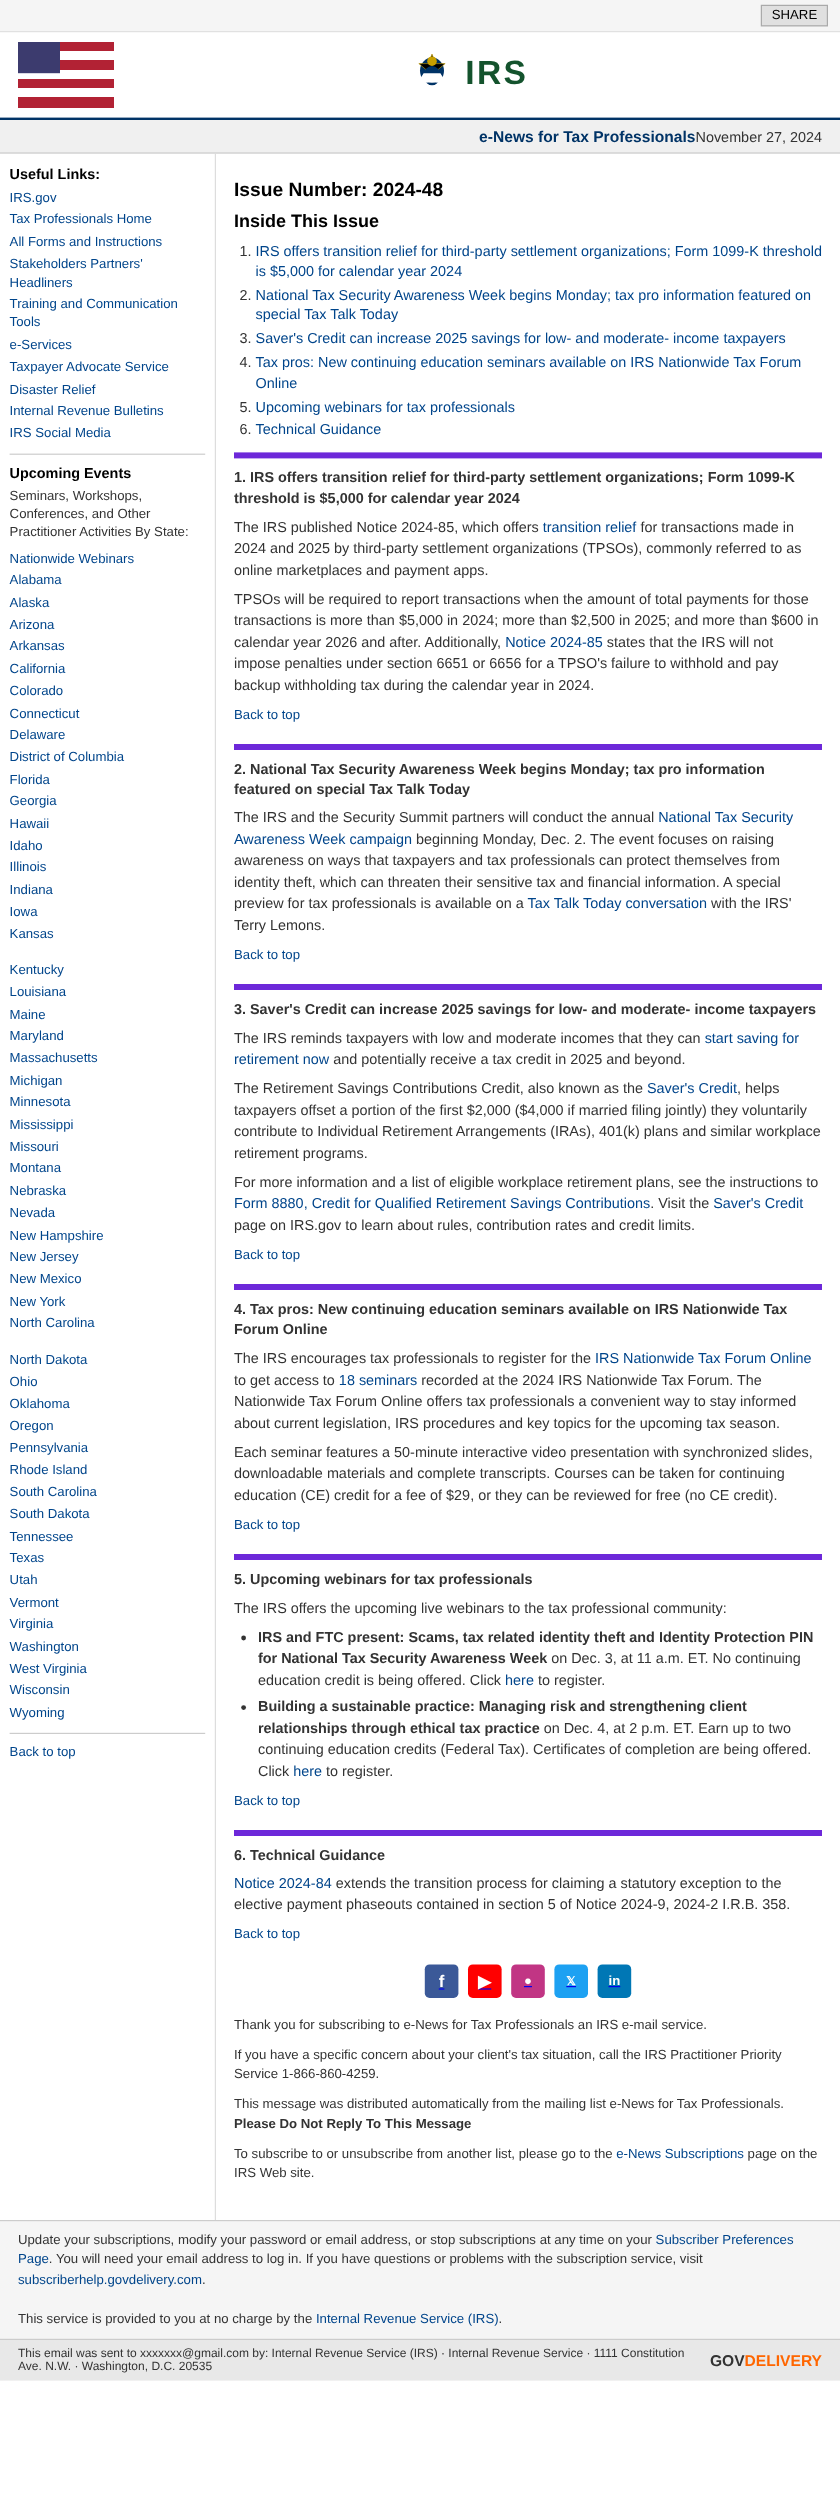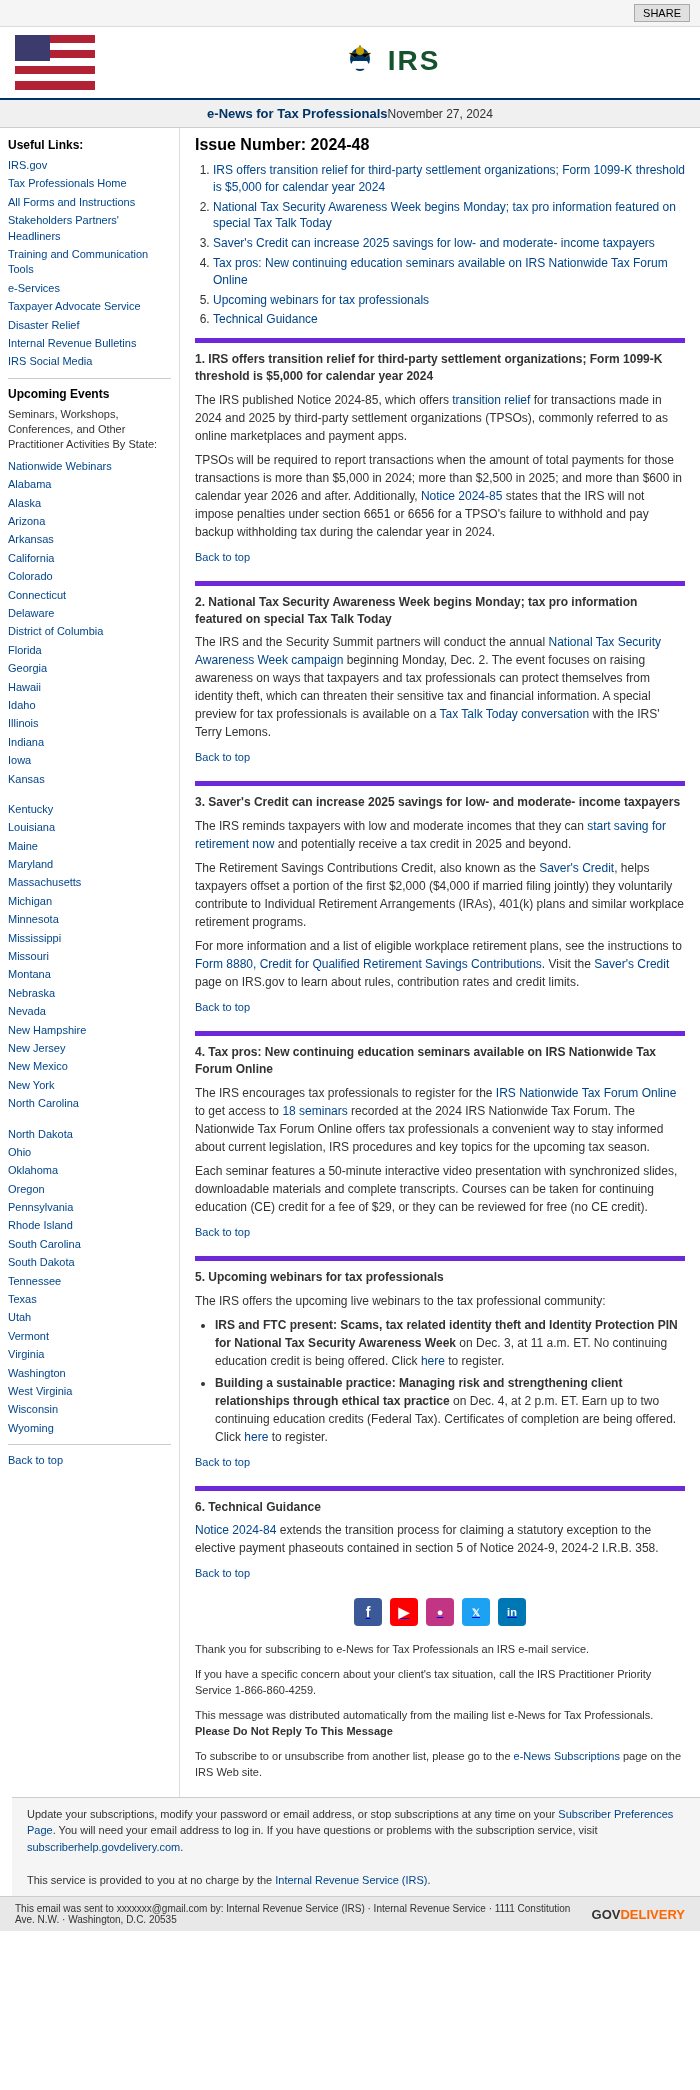--- a/index.html
+++ b/index.html
@@ -12,37 +12,37 @@
     
     .header { display: flex; align-items: center; background: #fff; padding: 8px 15px; border-bottom: 2px solid #003366; }
     .header-flag { width: 80px; height: 55px; background: linear-gradient(to bottom, #B22234 0%, #B22234 14%, #fff 14%, #fff 28%, #B22234 28%, #B22234 42%, #fff 42%, #fff 56%, #B22234 56%, #B22234 70%, #fff 70%, #fff 84%, #B22234 84%, #B22234 100%); position: relative; flex-shrink: 0; }
     .header-flag::before { content: ''; position: absolute; top: 0; left: 0; width: 35px; height: 26px; background: #3C3B6E; }
     .irs-logo-area { flex: 1; text-align: center; }
     .irs-logo { display: inline-flex; align-items: center; gap: 8px; }
     .irs-eagle { width: 40px; height: 40px; }
     .irs-text { font-size: 28px; font-weight: bold; color: #14532d; letter-spacing: 2px; }
     
     
-    .newsletter-header { background: #f0f0f0; display: flex; justify-content: center; align-items: center; padding: 6px 15px; border-bottom: 1px solid #ccc; }
+    .newsletter-header { background: #f0f0f0; display: flex; justify-content: flex-end; align-items: center; padding: 6px 15px; border-bottom: 1px solid #ccc; }
     .newsletter-title { font-weight: bold; font-size: 13px; color: #003366; }
     .newsletter-date { font-size: 12px; color: #333; }
     
     
     .main-layout { display: flex; }
     
     
     .sidebar { width: 180px; flex-shrink: 0; padding: 10px 8px; border-right: 1px solid #ddd; font-size: 11px; }
     .sidebar-section-title { font-weight: bold; font-size: 12px; margin-bottom: 6px; color: #000; }
     .sidebar a { color: #00458b; text-decoration: none; display: block; margin-bottom: 3px; font-size: 11px; line-height: 1.4; }
     .sidebar-divider { border: none; border-top: 1px solid #ccc; margin: 8px 0; }
     .sidebar-section { margin-bottom: 8px; }
     .state-list a { font-size: 11px; }
     
     
-    .content { flex: 1; padding: 8px 15px; }
+    .content { flex: 1; padding: 22px 15px; }
     .issue-number { font-size: 16px; font-weight: bold; margin-bottom: 8px; color: #000; }
     .inside-title { font-size: 15px; font-weight: bold; margin-bottom: 8px; color: #000; }
     
     .toc ol { padding-left: 18px; margin-bottom: 10px; }
     .toc ol li { margin-bottom: 3px; line-height: 1.4; }
     .toc ol li a { color: #00458b; text-decoration: none; font-size: 12px; }
     
     .section { margin-bottom: 14px; }
     .section-title { font-weight: bold; font-size: 12px; margin-bottom: 6px; line-height: 1.4; border-top: 5px solid #6d28d9; padding-top: 8px; }
     .section p { margin-bottom: 6px; line-height: 1.5; font-size: 12px; }
@@ -54,21 +54,21 @@
     .social-fb { background: #3b5998; }
     .social-yt { background: #ff0000; }
     .social-inst { background: #c13584; }
     .social-tw { background: #1da1f2; }
     .social-li { background: #0077b5; }
     
     .footer-content { font-size: 11px; line-height: 1.5; margin-bottom: 8px; }
     .footer-content a { color: #00458b; text-decoration: none; }
     .footer-bold { font-weight: bold; }
     
-    .bottom-bar { background: #f5f5f5; border-top: 1px solid #ccc; padding: 8px 15px; font-size: 11px; line-height: 1.5; margin-left: 12px; }
+    .bottom-bar { background: #f5f5f5; border-top: 1px solid #ccc; padding: 8px 15px; font-size: 11px; line-height: 1.5; }
     .bottom-bar a { color: #00458b; text-decoration: none; }
     .very-bottom { background: #e8e8e8; border-top: 1px solid #ccc; padding: 6px 15px; font-size: 10px; display: flex; justify-content: space-between; align-items: center; }
     .govdelivery-logo { font-weight: bold; font-size: 13px; color: #333; }
     .govdelivery-logo span { color: #ff6600; }
 
     ul.bullet-list { padding-left: 20px; margin-bottom: 6px; }
     ul.bullet-list li { margin-bottom: 4px; line-height: 1.5; font-size: 12px; }
   </style>
 </head>
 <body>
@@ -174,20 +174,21 @@
         <a href="#">Wisconsin</a>
         <a href="#">Wyoming</a>
       </div>
     </div>
     <hr class="sidebar-divider">
     <a href="#" class="back-to-top">Back to top</a>
   </div>
 
   <div class="content">
     <div class="issue-number">Issue Number:  2024-48</div>
+    <div class="inside-title">Inside This Issue</div>
 
     <div class="toc">
       <ol>
         <li><a href="#section1">IRS offers transition relief for third-party settlement organizations; Form 1099-K threshold is $5,000 for calendar year 2024</a></li>
         <li><a href="#section2">National Tax Security Awareness Week begins Monday; tax pro information featured on special Tax Talk Today</a></li>
         <li><a href="#section3">Saver's Credit can increase 2025 savings for low- and moderate- income taxpayers</a></li>
         <li><a href="#section4">Tax pros: New continuing education seminars available on IRS Nationwide Tax Forum Online</a></li>
         <li><a href="#section5">Upcoming webinars for tax professionals</a></li>
         <li><a href="#section6">Technical Guidance</a></li>
       </ol>

